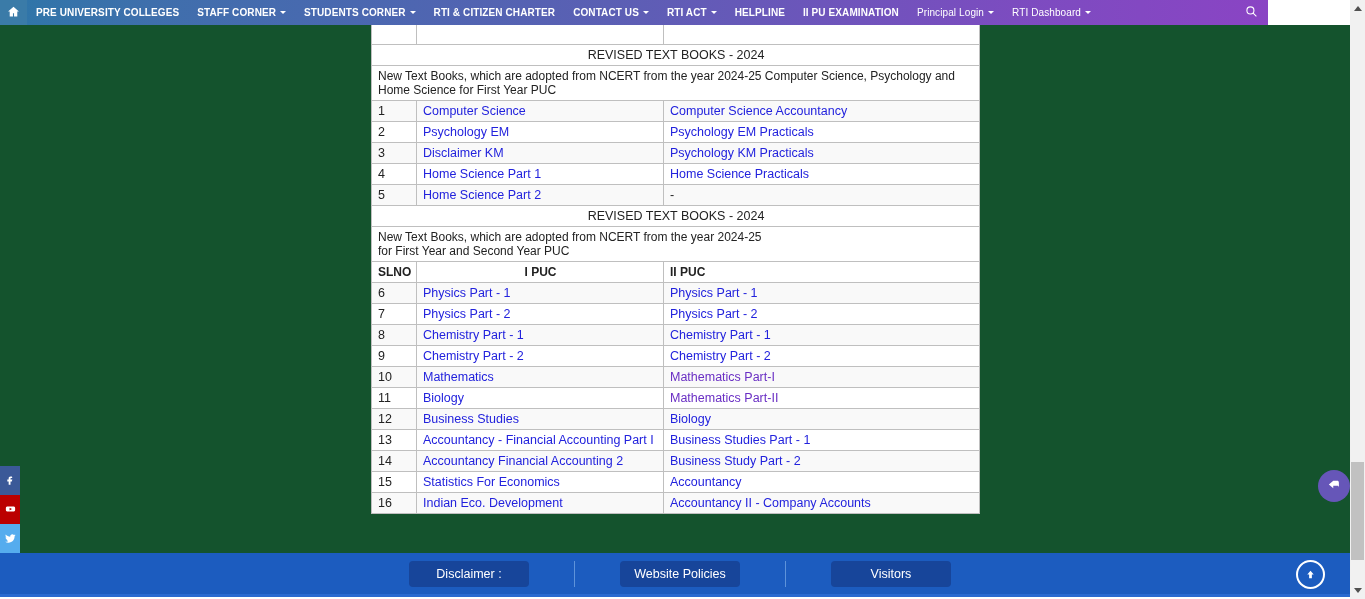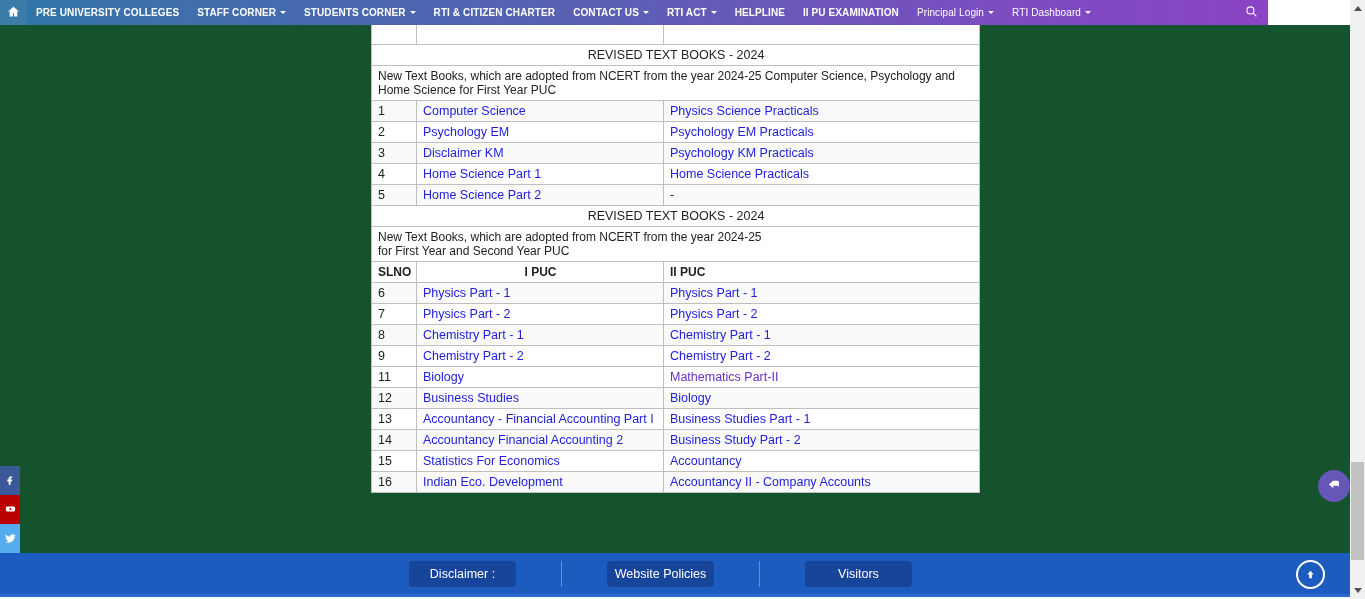--- a/index.html
+++ b/index.html
@@ -159,21 +159,21 @@
     display: flex; align-items: center;
     margin-left: 409px;
   }
   .foot-btn {
     background: #17459a;
     color: #ffffff;
     font-size: 12.5px;
     border: none;
     border-radius: 4px;
     padding: 6px 0;
-    width: 107px;
+    width: 120px;
     text-align: center;
     cursor: pointer;
     font-family: "Liberation Sans", sans-serif;
   }
   .foot-sep {
     width: 1px; height: 26px;
     background: #5e93da;
     margin: 0 45px;
   }
   .go-top {
@@ -291,21 +291,21 @@
           </tr>
           <tr class="even">
             <td colspan="3" class="sect-title">REVISED TEXT BOOKS - 2024</td>
           </tr>
           <tr class="even">
             <td colspan="3" class="sect-desc" style="white-space: pre-line;">New Text Books, which are adopted from NCERT from the year 2024-25 Computer Science, Psychology and Home Science for First Year PUC</td>
           </tr>
           <tr class="odd">
             <td class="slno">1</td>
             <td><span class="lnk">Computer Science</span></td>
-            <td><span class="lnk">Physics Science Practicals</span></td>
+            <td><span class="lnk">Computer Science Accountancy</span></td>
           </tr>
           <tr class="even">
             <td class="slno">2</td>
             <td><span class="lnk">Psychology EM</span></td>
             <td><span class="lnk">Psychology EM Practicals</span></td>
           </tr>
           <tr class="odd">
             <td class="slno">3</td>
             <td><span class="lnk">Disclaimer KM</span></td>
             <td><span class="lnk">Psychology KM Practicals</span></td>
@@ -344,20 +344,25 @@
           </tr>
           <tr class="odd">
             <td class="slno">8</td>
             <td><span class="lnk">Chemistry Part - 1</span></td>
             <td><span class="lnk">Chemistry Part - 1</span></td>
           </tr>
           <tr class="even">
             <td class="slno">9</td>
             <td><span class="lnk">Chemistry Part - 2</span></td>
             <td><span class="lnk">Chemistry Part - 2</span></td>
+          </tr>
+          <tr class="odd">
+            <td class="slno">10</td>
+            <td><span class="lnk">Mathematics</span></td>
+            <td><span class="lnk visited">Mathematics Part-I</span></td>
           </tr>
           <tr class="even">
             <td class="slno">11</td>
             <td><span class="lnk">Biology</span></td>
             <td><span class="lnk visited">Mathematics Part-II</span></td>
           </tr>
           <tr class="odd">
             <td class="slno">12</td>
             <td><span class="lnk">Business Studies</span></td>
             <td><span class="lnk">Biology</span></td>

